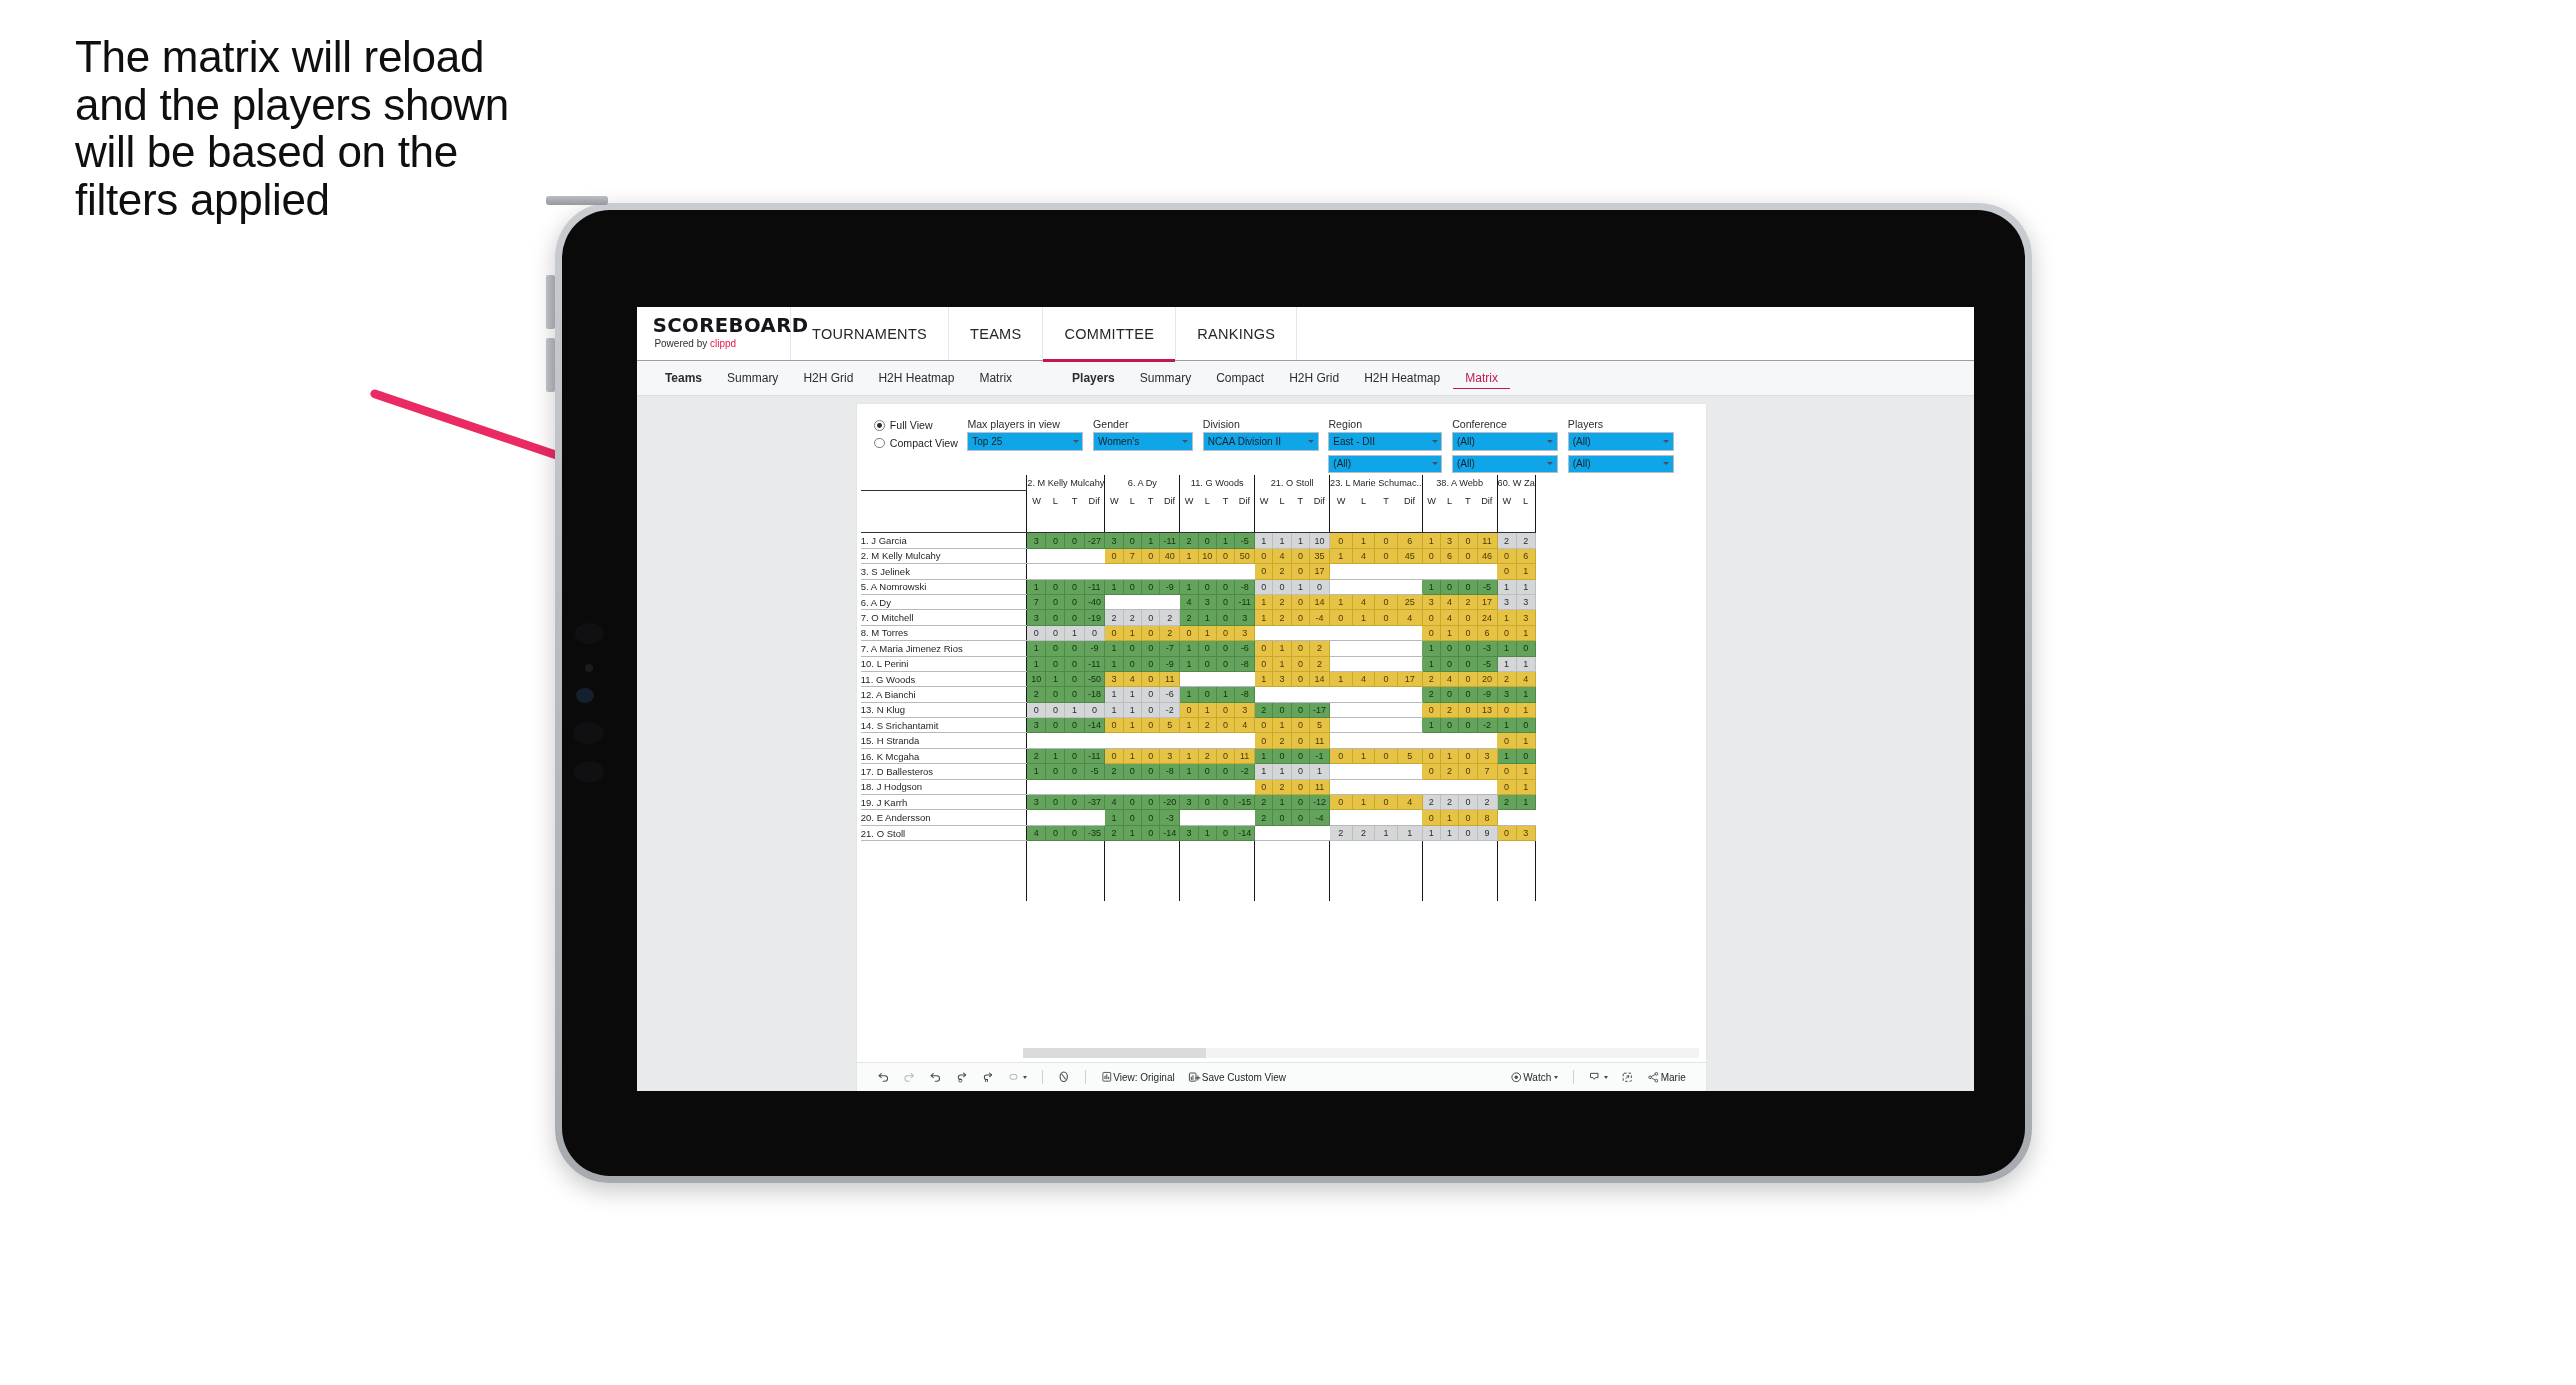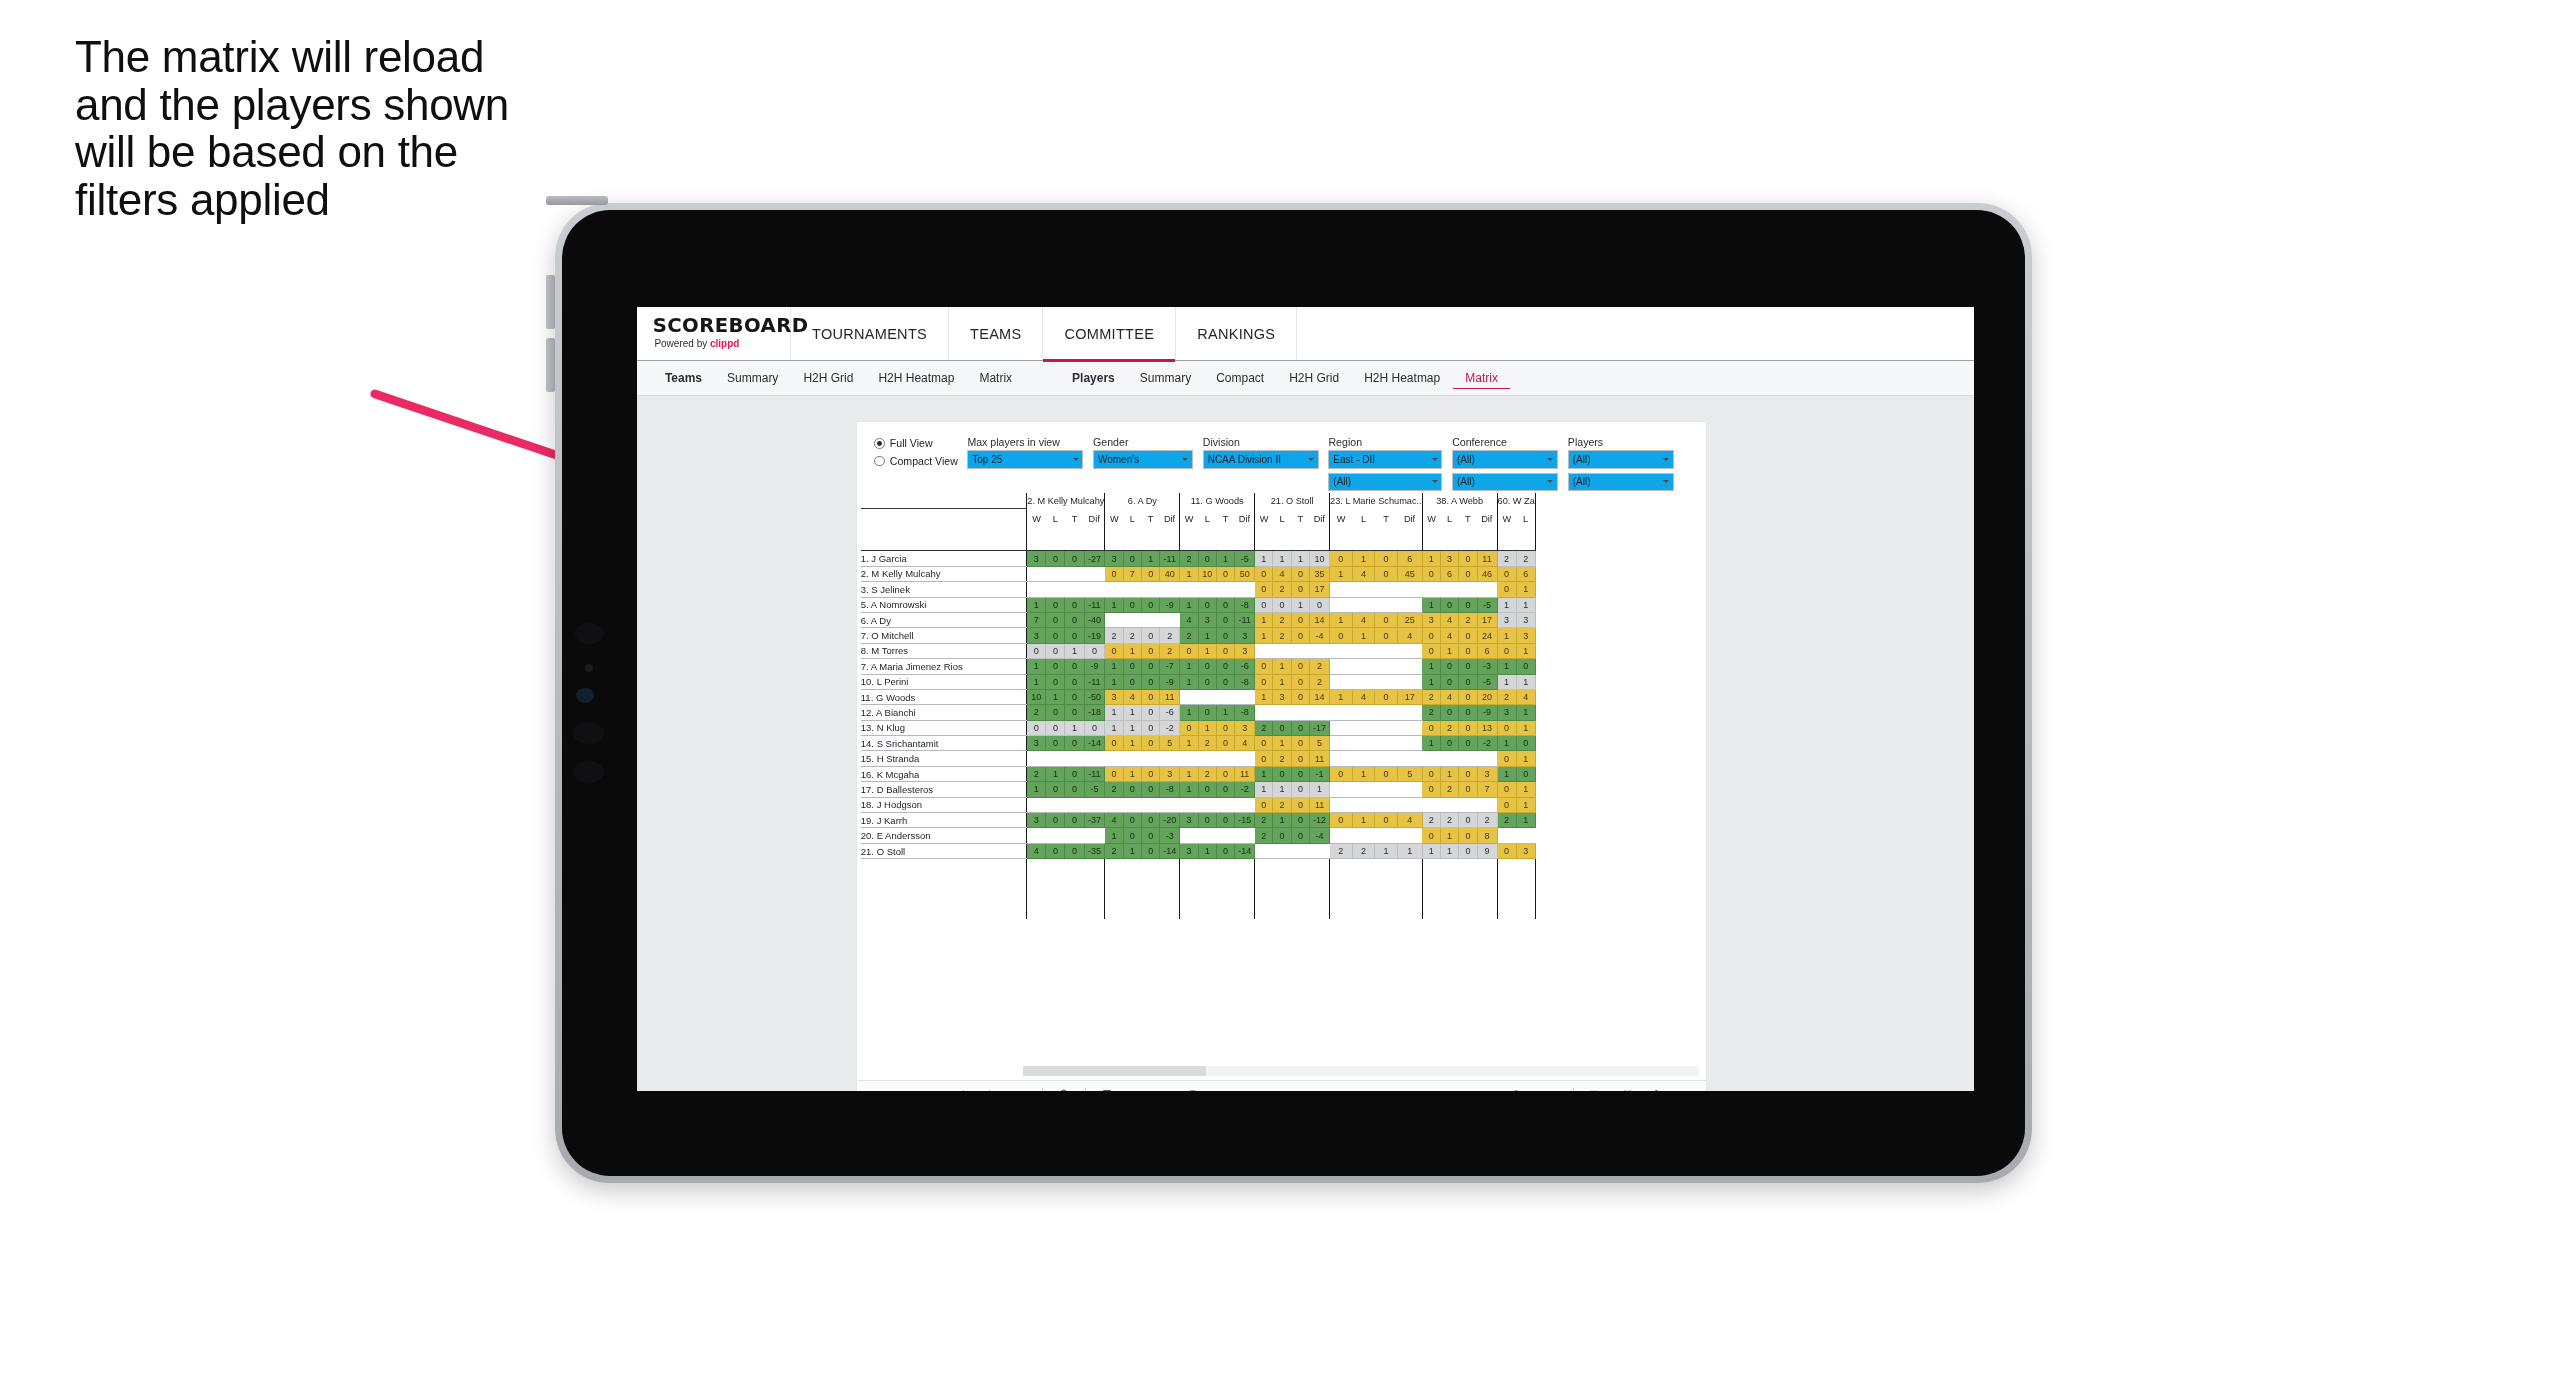--- a/index.html
+++ b/index.html
@@ -92,21 +92,21 @@
     color: #14161c;
     line-height: 1;
     transform: scaleX(1.02);
   }
   #brand-sub {
     font-size: 10px;
     color: #2a2d33;
     margin-top: 2.9px;
     white-space: nowrap;
   }
-  #brand-sub .brand-accent { color: #e8174a; font-weight: 700; margin-top: 28px; }
+  #brand-sub .brand-accent { color: #e8174a; font-weight: 400; margin-top: 28px; }
   .top-nav-item {
     display: flex; align-items: center;
     padding: 0 21px;
     font-size: 14.5px;
     color: #23262c;
     border-right: 1px solid #e6e6e6;
     letter-spacing: 0.3px;
     position: relative;
     cursor: pointer;
   }
@@ -143,21 +143,21 @@
 
   
   #content-area {
     position: relative;
     height: calc(100% - 54px - 35px);
     background: #e8eaec;
     padding: 0;
   }
   #sheet {
     position: absolute;
-    left: 220px; top: 26px;
+    left: 220px; top: 8px;
     width: 849px; height: 687px;
     background: #ffffff;
     box-shadow: 0 0 0 1px #e3e5e7;
   }
 
   
   #filter-bar {
     display: flex;
     padding: 13.5px 0 9.7px 17.4px;
     gap: 0;

